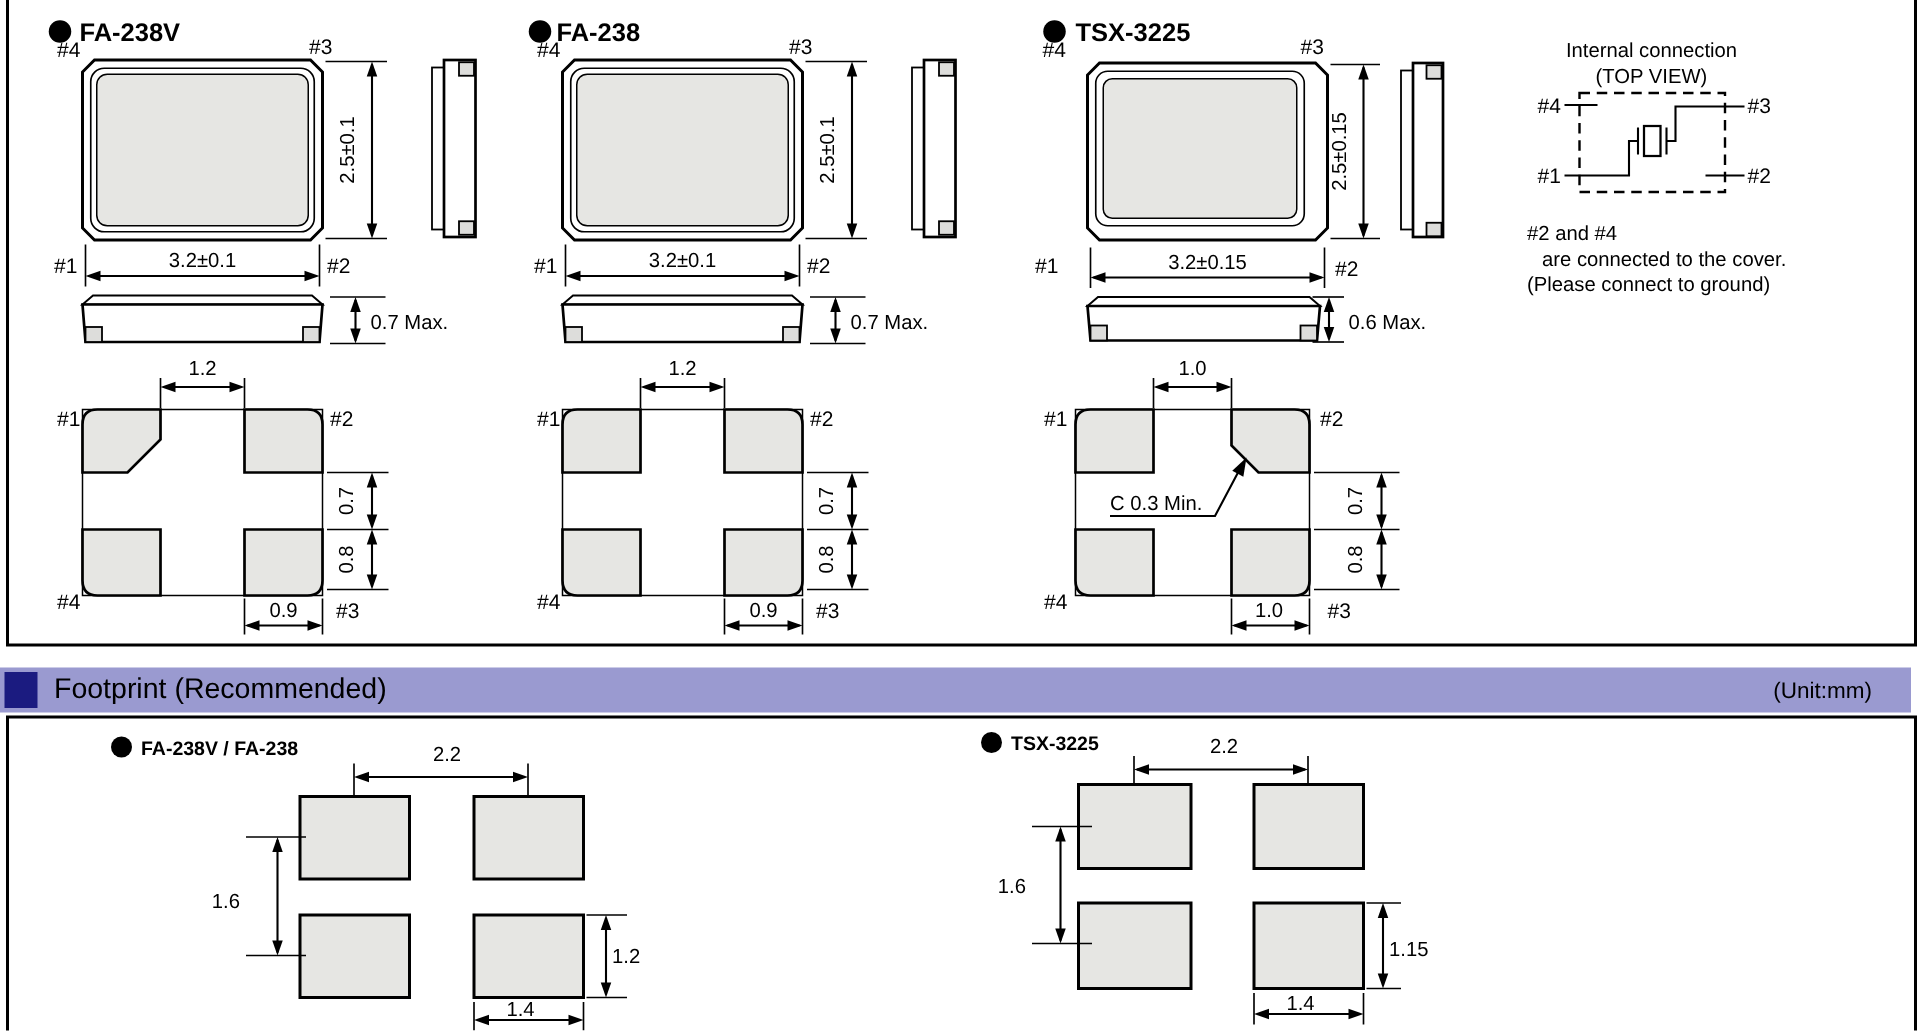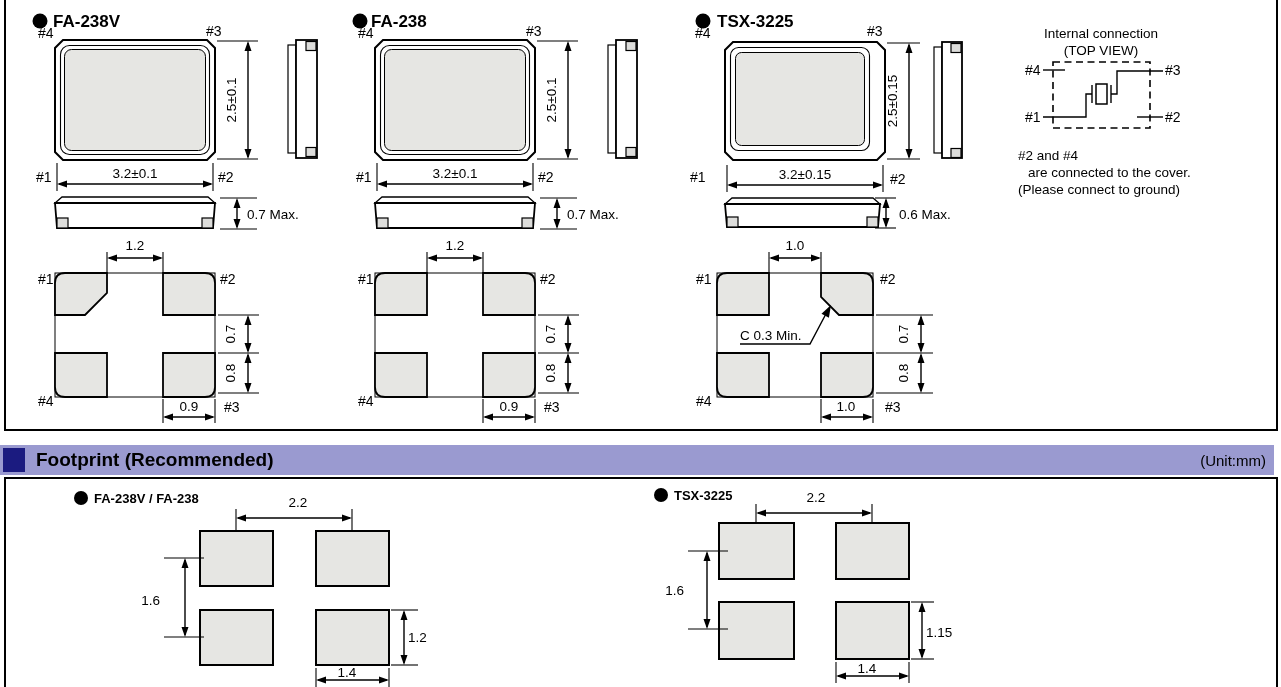--- a/index.html
+++ b/index.html
@@ -5,22 +5,22 @@
   * { margin:0; padding:0; box-sizing:border-box; }
   html,body { width:1281px; height:687px; overflow:hidden; background:#fff;
               font-family:"Liberation Sans", sans-serif; }
   .page { position:relative; width:1214px; height:687px; background:#fff; }
   .frame { position:absolute; border:2px solid #000; background:#fff; }
   #frame-top    { left:4px; top:-2px;  width:1274px; height:433px; }
   #frame-bottom { left:4px; top:477px; width:1274px; height:230px; }
   .band { position:absolute; left:0; top:445px; width:1274px; height:30px;
           background:#9a9ad0; display:flex; align-items:center; }
   .band .sq  { width:22px; height:24px; background:#1b1b80; margin-left:3px; flex:0 0 auto; }
-  .band .hdr { font-weight:bold; font-size:19px; color:#000; margin-left:11px; }
-  .band .unit{ margin-left:auto; margin-right:8px; font-size:15px; color:#000; }
+  .band .hdr { font-weight:normal; font-size:19px; color:#000; margin-left:11px; }
+  .band .unit{ margin-left:auto; margin-right:26px; font-size:15px; color:#000; }
   svg { position:absolute; overflow:visible; }
   svg text { font-family:"Liberation Sans", sans-serif; fill:#000; }
   .t-title  { font-size:17px; font-weight:bold; }
   .t-ftitle { font-size:13px; font-weight:bold; }
   .t-pin    { font-size:14px; }
   .t-dim    { font-size:13.5px; }
   .ln    { stroke:#000; stroke-width:1.1; fill:none; }
   .med   { stroke:#000; stroke-width:1.4; fill:none; }
   .thick { stroke:#000; stroke-width:2;   fill:#fff; }
   .arr   { fill:#000; stroke:none; }

